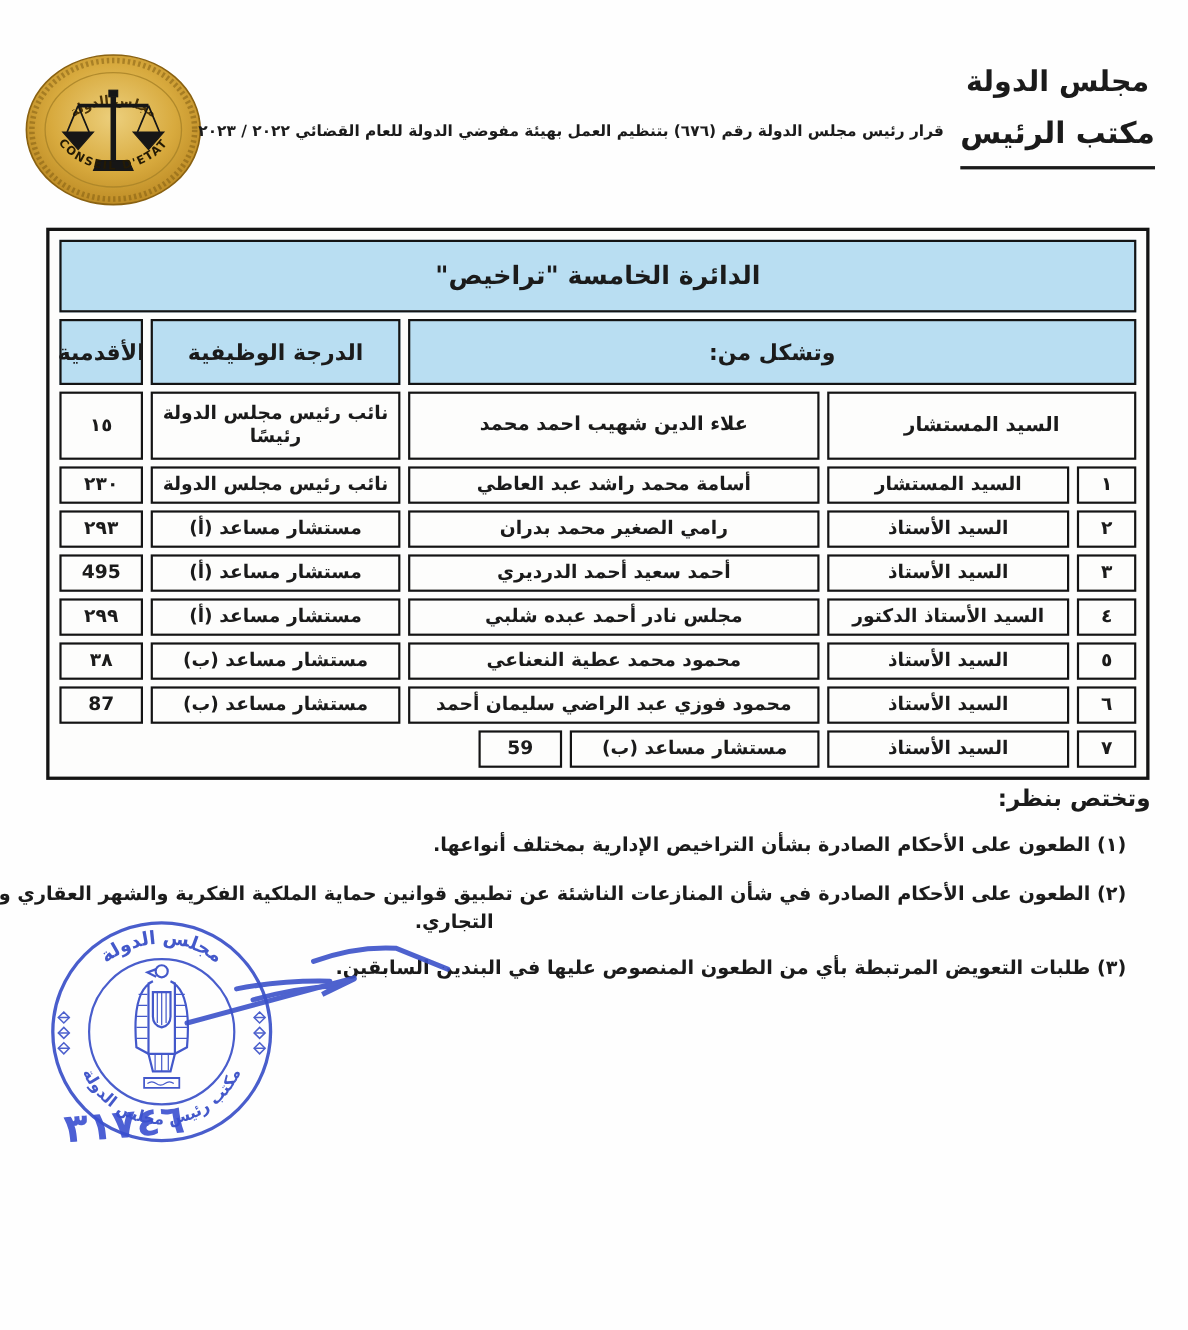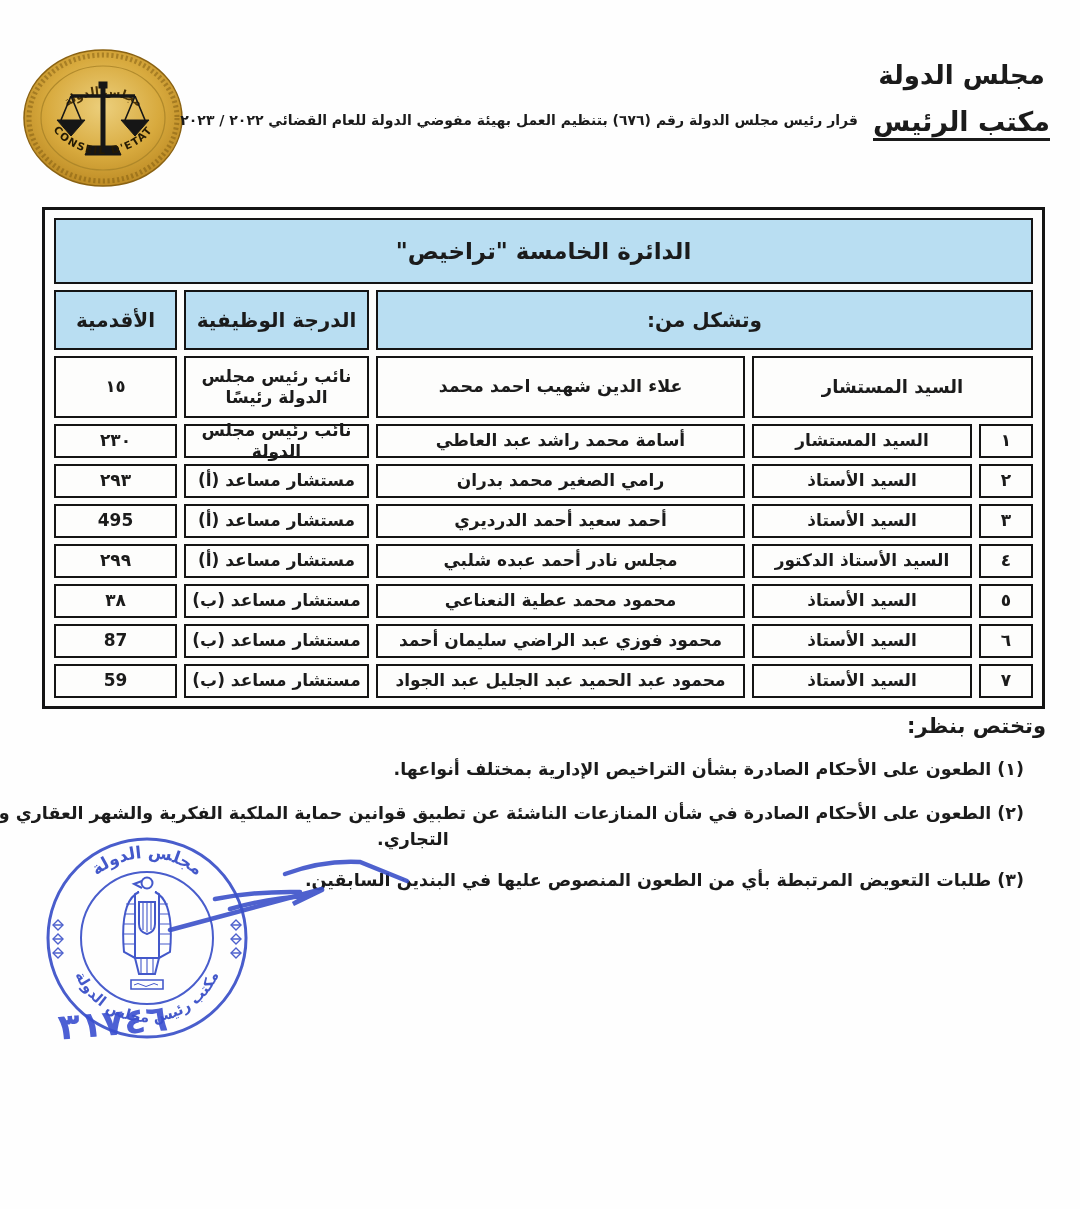--- a/index.html
+++ b/index.html
@@ -16,21 +16,21 @@
 
   
   .org-block {
     position: absolute; top: 60px; right: 30px;
     text-align: center; direction: rtl;
   }
   .org-line1 { font-size: 26px; font-weight: bold; letter-spacing: -1px; }
   .org-line2 {
     display: inline-block; margin-top: 16px;
     font-size: 27px; font-weight: bold; letter-spacing: -1px;
-    border-bottom: 3px solid #1b1b1b; padding-bottom: 1px;
+    border-bottom: 3px solid #1b1b1b; padding-bottom: 14px;
   }
   .decree-line {
     position: absolute; top: 112px; right: 222px;
     direction: rtl; white-space: nowrap;
     font-size: 14px; font-weight: bold;
   }
   .gold-seal { position: absolute; left: 20px; top: 46px; }
 
   
   .doc-table {
@@ -48,22 +48,22 @@
     font-weight: bold; text-align: center; line-height: 1.25;
   }
   .blue { background: #b9def2; }
   .t-title { height: 66px; font-size: 23px; }
   .t-row { display: flex; gap: 7px; }
   .hrow { height: 60px; }
   .hrow .cell { font-size: 20px; }
   .row0 { height: 62px; }
   .drow { height: 34px; }
   .c-comp  { flex: 1; }
-  .c-grade { width: 185px; font-size: 17px; padding: 0 6px; }
-  .c-sen   { width: 123px; font-size: 16.5px; }
+  .c-grade { width: 227px; font-size: 17px; padding: 0 6px; }
+  .c-sen   { width: 76px; font-size: 16.5px; }
   .c-num   { width: 54px;  font-size: 16.5px; }
   .c-title { width: 220px; font-size: 17px; }
   .c-title-wide { width: 281px; font-size: 18px; }
   .c-name  { flex: 1; font-size: 17.5px; }
   .drow .cell { font-size: 17px; }
 
   
   .jurisdiction {
     position: absolute; left: 30px; top: 714px; width: 1016px;
     direction: rtl; text-align: right;
@@ -197,21 +197,20 @@
       <div class="cell c-num">٦</div>
       <div class="cell c-title">السيد الأستاذ</div>
       <div class="cell c-name">محمود فوزي عبد الراضي سليمان أحمد</div>
       <div class="cell c-grade">مستشار مساعد (ب)</div>
       <div class="cell c-sen">87</div>
     </div>
 
     <div class="t-row drow">
       <div class="cell c-num">٧</div>
       <div class="cell c-title">السيد الأستاذ</div>
-      <div class="cell c-name">محمود عبد الحميد عبد الجليل عبد الجواد</div>
       <div class="cell c-grade">مستشار مساعد (ب)</div>
       <div class="cell c-sen">59</div>
     </div>
 
   </div>
 
   <div class="jurisdiction">
     <div class="jur-heading">وتختص بنظر:</div>
     <div class="jur-item">(١) الطعون على الأحكام الصادرة بشأن التراخيص الإدارية بمختلف أنواعها.</div>
     <div class="jur-item">(٢) الطعون على الأحكام الصادرة في شأن المنازعات الناشئة عن تطبيق قوانين حماية الملكية الفكرية والشهر العقاري والسجل العيني والسجل</div>

